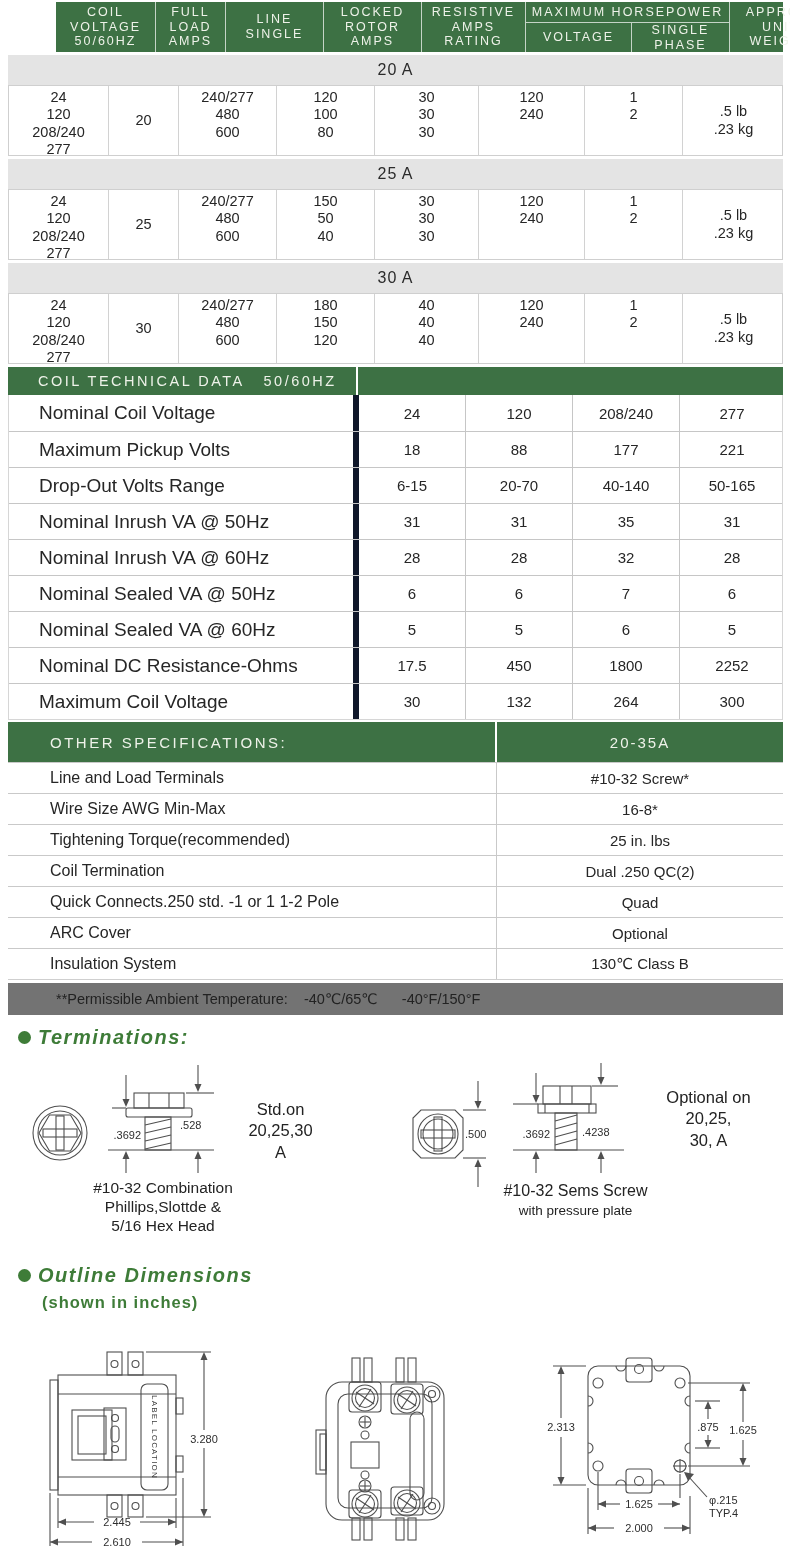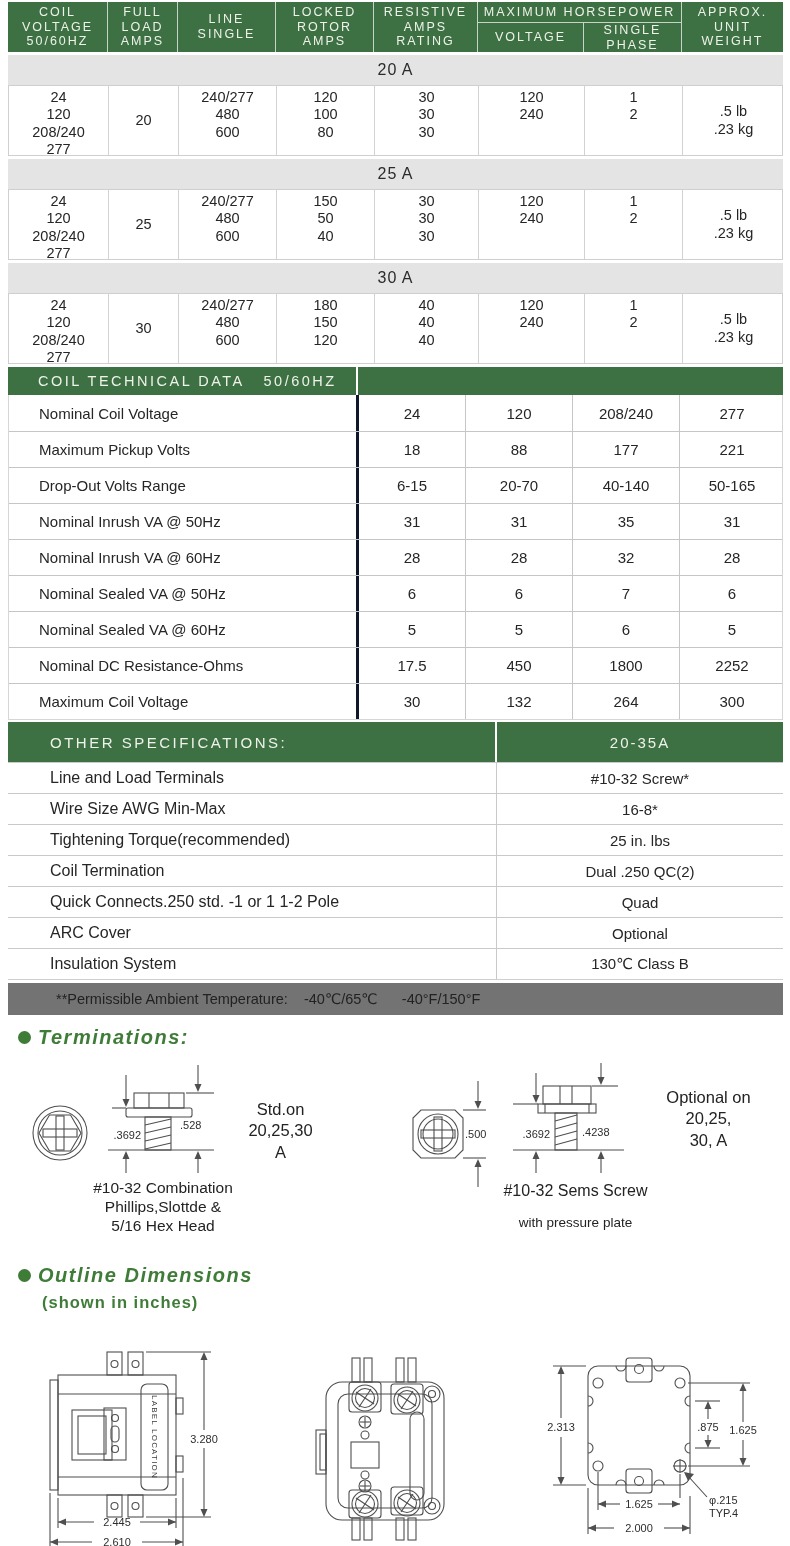--- a/index.html
+++ b/index.html
@@ -6,21 +6,21 @@
   *{box-sizing:border-box;}
   .page{
     position:relative;width:790px;height:1546px;background:#ffffff;overflow:hidden;
     font-family:"Liberation Sans","DejaVu Sans",sans-serif;color:#262626;
   }
   .sheet{padding:2px 7px 0 8px;}
   .pre{white-space:pre-line;}
 
   
   .rt-header{display:grid;grid-template-columns:100px 70px 98px 98px 104px 106px 98px 101px;
-    grid-template-rows:21px 29px;background:var(--header-green,#3d7144);}
+    grid-template-rows:21px 29px;background:var(--header-green,#3d7144);margin-left:48px;}
   .hc{color:#eef2e9;font-size:12.5px;letter-spacing:2px;line-height:1.18;
     display:flex;align-items:center;justify-content:center;text-align:center;
     border-right:1px solid rgba(255,255,255,.7);}
   .hc:last-child{border-right:none;}
   .hc.tall{grid-row:1/3;}
   .hc.c1{grid-column:1}.hc.c2{grid-column:2}.hc.c3{grid-column:3}.hc.c4{grid-column:4}.hc.c5{grid-column:5}
   .hc.grp{grid-column:6/8;grid-row:1;border-bottom:1px solid rgba(255,255,255,.7);font-size:12.5px;}
   .hc.s1{grid-column:6;grid-row:2}.hc.s2{grid-column:7;grid-row:2}
   .hc.c8{grid-column:8;grid-row:1/3}
 
@@ -36,21 +36,21 @@
 
   
   .coil-bar{margin-top:3px;height:28px;background:var(--header-green,#3d7144);display:flex;}
   .coil-bar-title{width:350px;color:#eef2e9;font-size:14.5px;letter-spacing:2.5px;
     display:flex;align-items:center;padding-left:30px;border-right:2px solid #fff;white-space:pre;}
   .coil-bar-rest{flex:1;}
   .coil-table{border:1px solid #d6d6d6;border-top:none;}
   .coil-row{height:36px;display:grid;grid-template-columns:350px 107px 107px 107px 104px;
     border-top:1px solid #c6c6c6;}
   .coil-row:first-child{border-top:none;}
-  .cl{display:flex;align-items:center;padding-left:30px;font-size:15px;border-right:3px solid #0f172a;text-align:center;}
+  .cl{display:flex;align-items:center;padding-left:30px;font-size:19px;border-right:6px solid #0f172a;text-align:center;}
   .cv{display:flex;align-items:center;justify-content:center;font-size:15px;border-right:1px solid #c6c6c6;}
   .cv:last-child{border-right:none;}
 
   
   .spec-bar{margin-top:2px;height:40px;background:var(--header-green,#3d7144);display:flex;}
   .spec-bar-title{width:489px;color:#eef2e9;font-size:15px;letter-spacing:2.5px;
     display:flex;align-items:center;padding-left:42px;border-right:2px solid #fff;}
   .spec-bar-range{flex:1;color:#eef2e9;font-size:15px;letter-spacing:2px;
     display:flex;align-items:center;justify-content:center;}
   .spec-table{border-bottom:1px solid #cfcfcf;}
@@ -368,21 +368,21 @@
       <text class="dim" x="542" y="77" text-anchor="end">.3692</text>
       <text class="dim" x="574" y="75">.4238</text>
     </svg>
     <div class="fig-caption" style="left:30px;top:118px;width:250px">#10-32 Combination
 Phillips,Slottde &amp;
 5/16 Hex Head</div>
     <div class="fig-note" style="left:220px;top:38px;width:105px">Std.on
 20,25,30
 A</div>
     <div class="fig-caption big" style="left:450px;top:120px;width:235px">#10-32 Sems Screw</div>
-    <div class="fig-subcaption" style="left:450px;top:154px;width:235px">with pressure plate</div>
+    <div class="fig-subcaption" style="left:450px;top:142px;width:235px">with pressure plate</div>
     <div class="fig-note" style="left:633px;top:26px;width:135px">Optional on
 20,25,
 30, A</div>
   </div>
 
   <div class="sec-heading">
     <span class="bullet"></span>
     <span class="sec-heading-text">Outline Dimensions</span>
   </div>
   <div class="sec-subheading">(shown in inches)</div>

